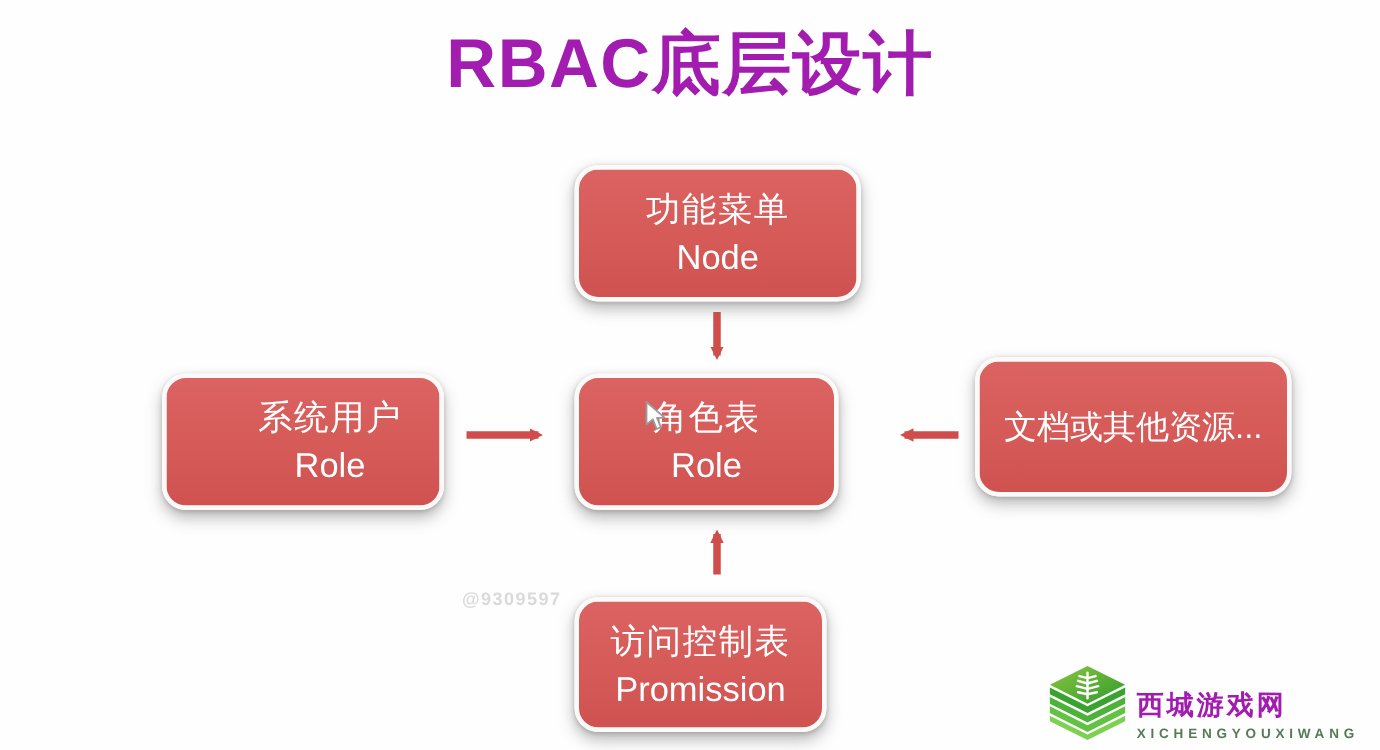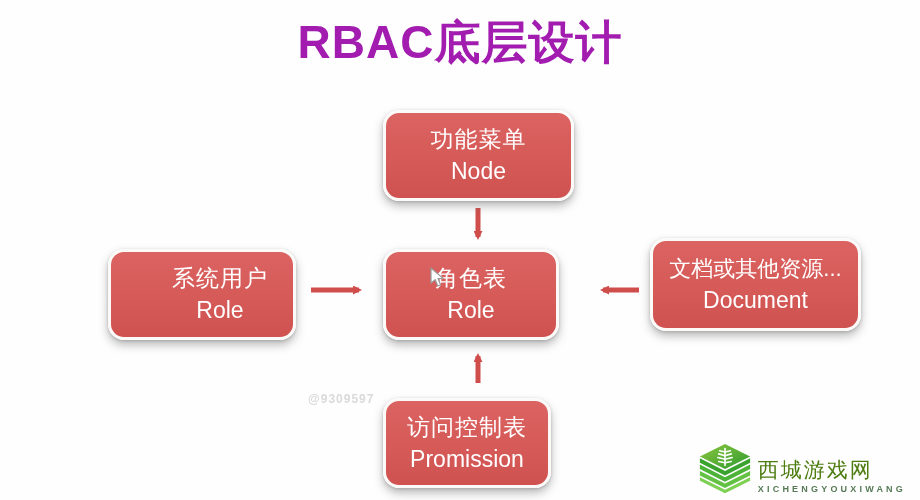--- a/index.html
+++ b/index.html
@@ -52,21 +52,21 @@
   
   .cursor{position:absolute;left:430px;top:267px;width:16px;height:21px;}
 
   
   .logo{
     position:absolute;right:14px;bottom:4px;
     display:flex;align-items:flex-end;gap:6px;
   }
   .logo-icon{width:54px;height:52px;flex:0 0 auto;}
   .logo-textcol{display:flex;flex-direction:column;align-items:flex-start;padding-bottom:2px;}
-  .logo-name{font-size:21px;font-weight:normal;color:#4d7c0f;letter-spacing:2px;line-height:1.1;}
+  .logo-name{font-size:18px;font-weight:bold;color:#a21caf;letter-spacing:2px;line-height:1.1;}
   .logo-sub{font-size:9px;color:#567a56;letter-spacing:3.2px;margin-top:3px;font-weight:bold;}
 </style>
 </head>
 <body>
 
 <div class="stage">
 
   <div class="title">RBAC底层设计</div>
 
   <svg class="arrows" viewBox="0 0 920 500" xmlns="http://www.w3.org/2000/svg">
@@ -95,21 +95,20 @@
     <span class="en">Role</span>
   </div>
 
   <div class="dbox box-role">
     <span class="zh">角色表</span>
     <span class="en">Role</span>
   </div>
 
   <div class="dbox box-document">
     <span class="zh">文档或其他资源...</span>
-    <span class="en">Document</span>
   </div>
 
   <div class="dbox box-promission">
     <span class="zh">访问控制表</span>
     <span class="en">Promission</span>
   </div>
 
   <svg class="cursor" viewBox="0 0 16 21" xmlns="http://www.w3.org/2000/svg">
     <path d="M1,1 L1,16 L5.2,12.6 L7.8,19 L10.6,17.8 L8,11.6 L13,11.4 Z" fill="#ffffff" stroke="#9a9a9a" stroke-width="1.2" stroke-linejoin="round"></path>
   </svg>

